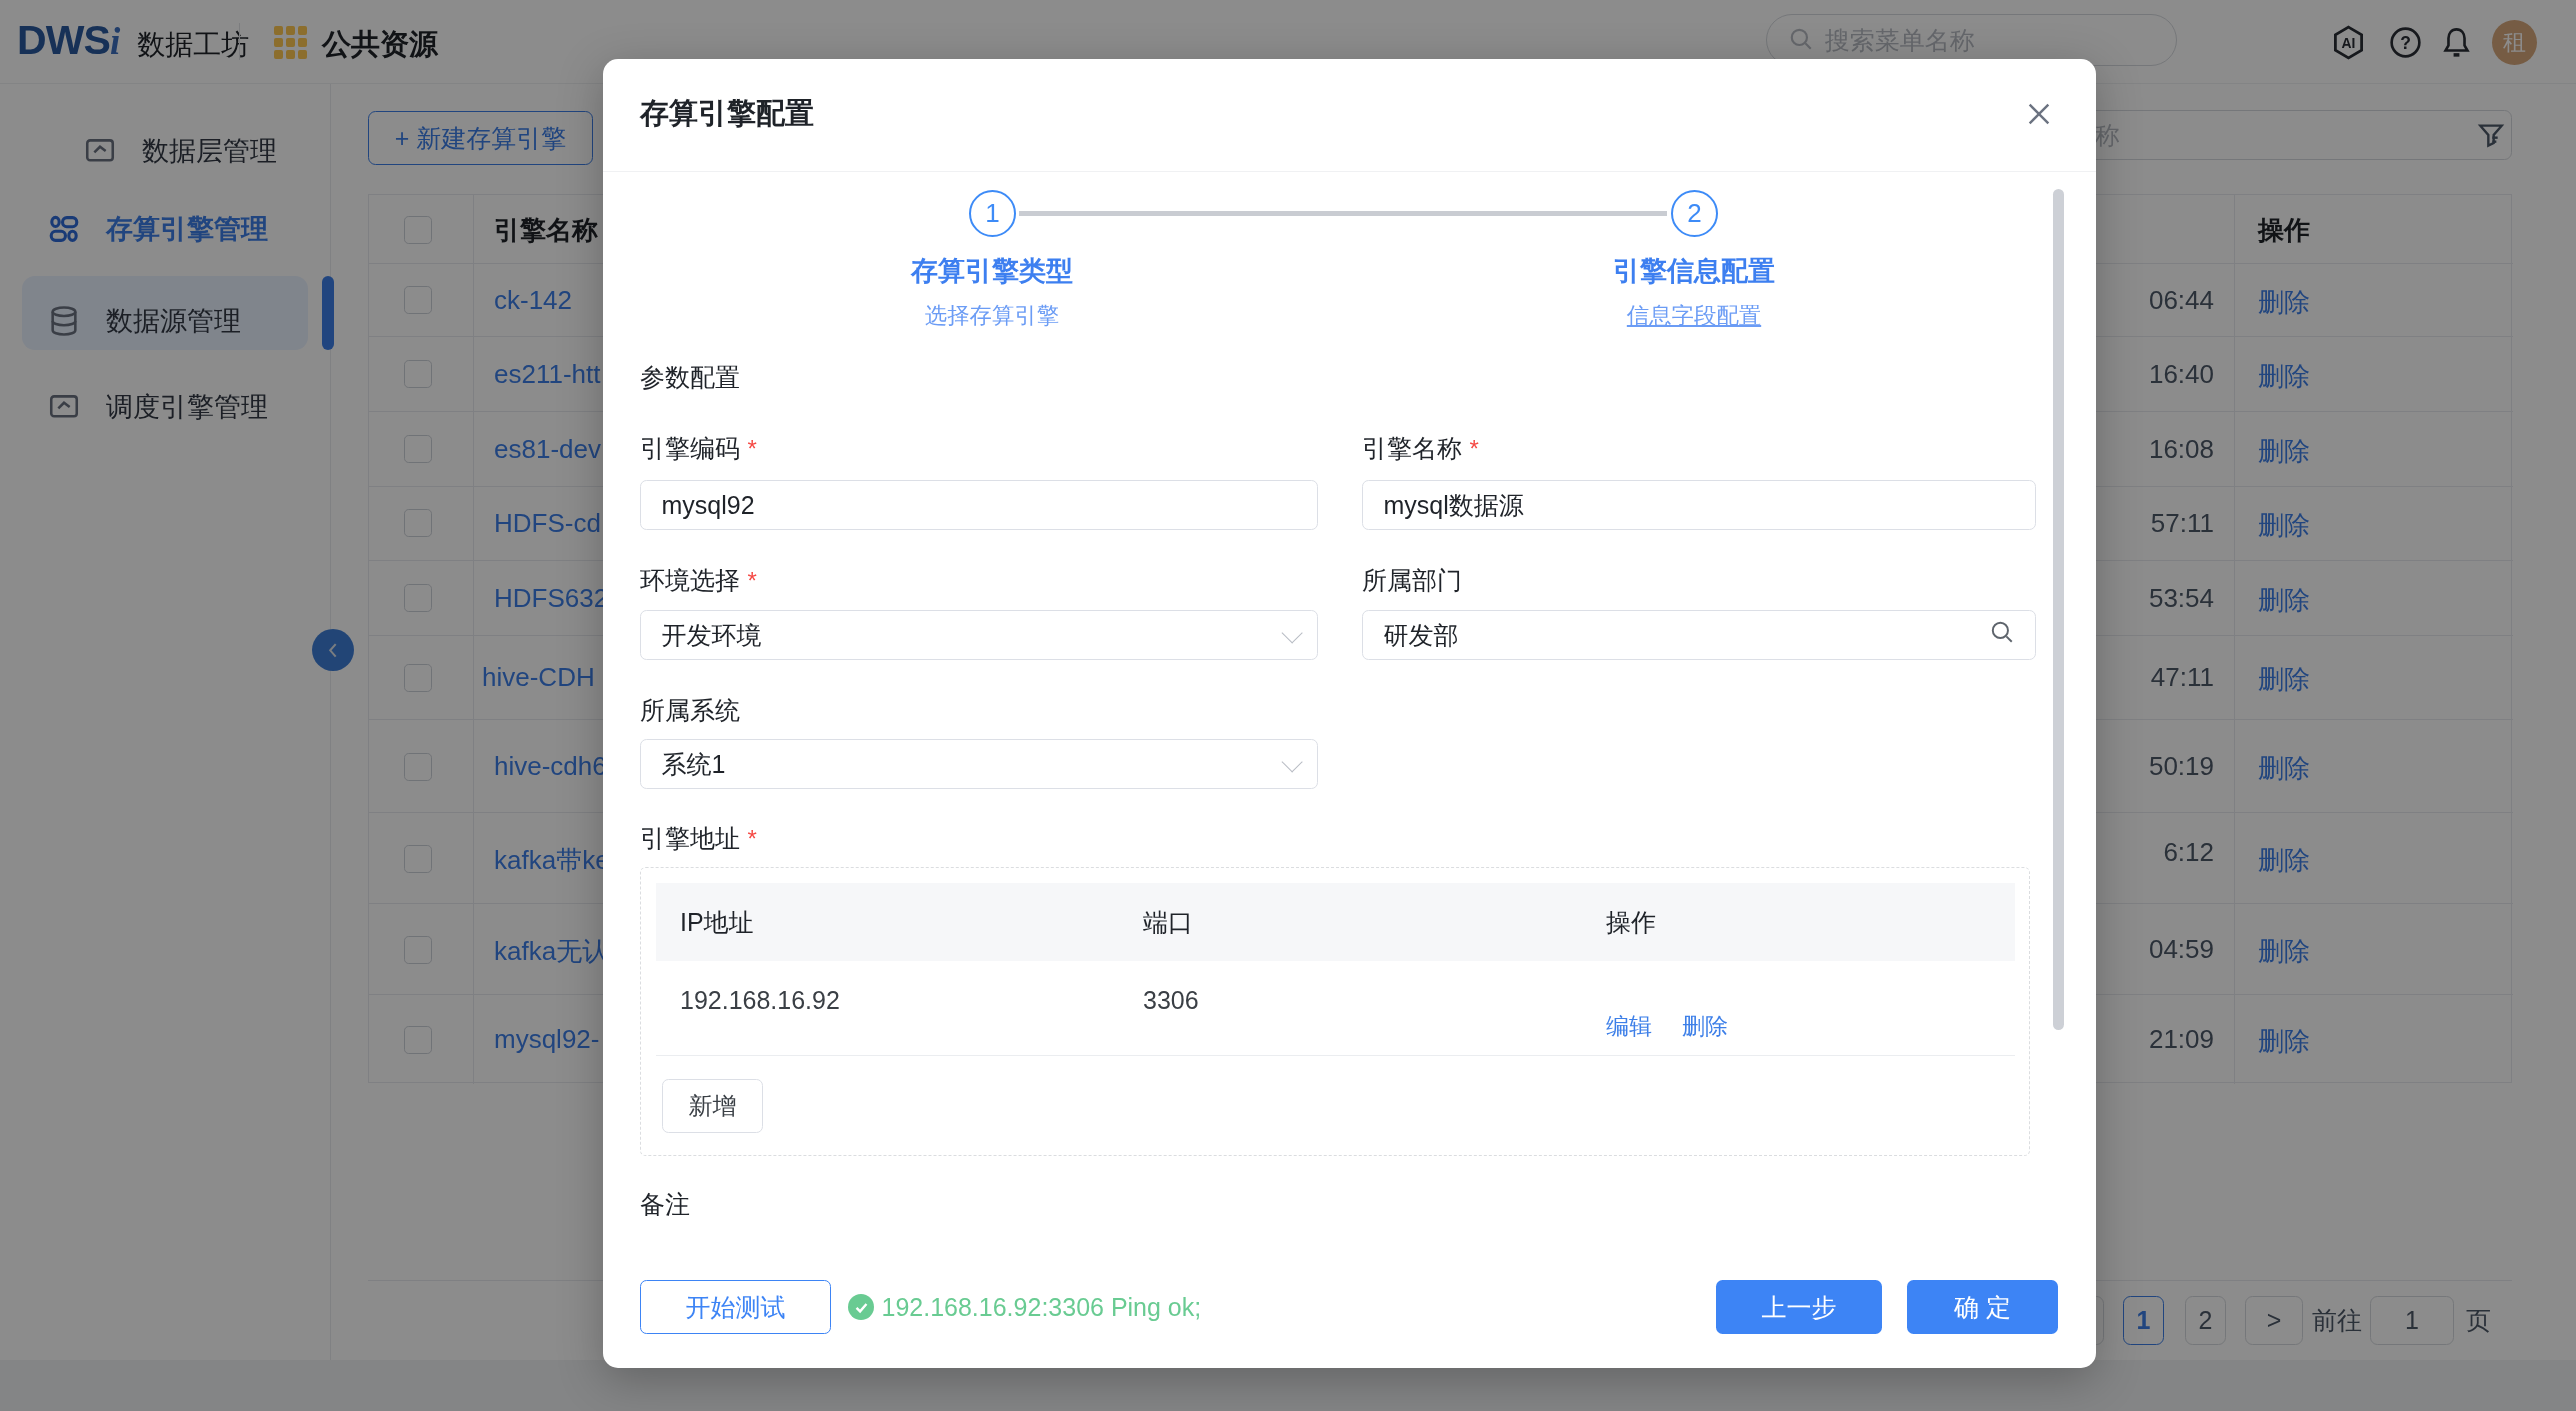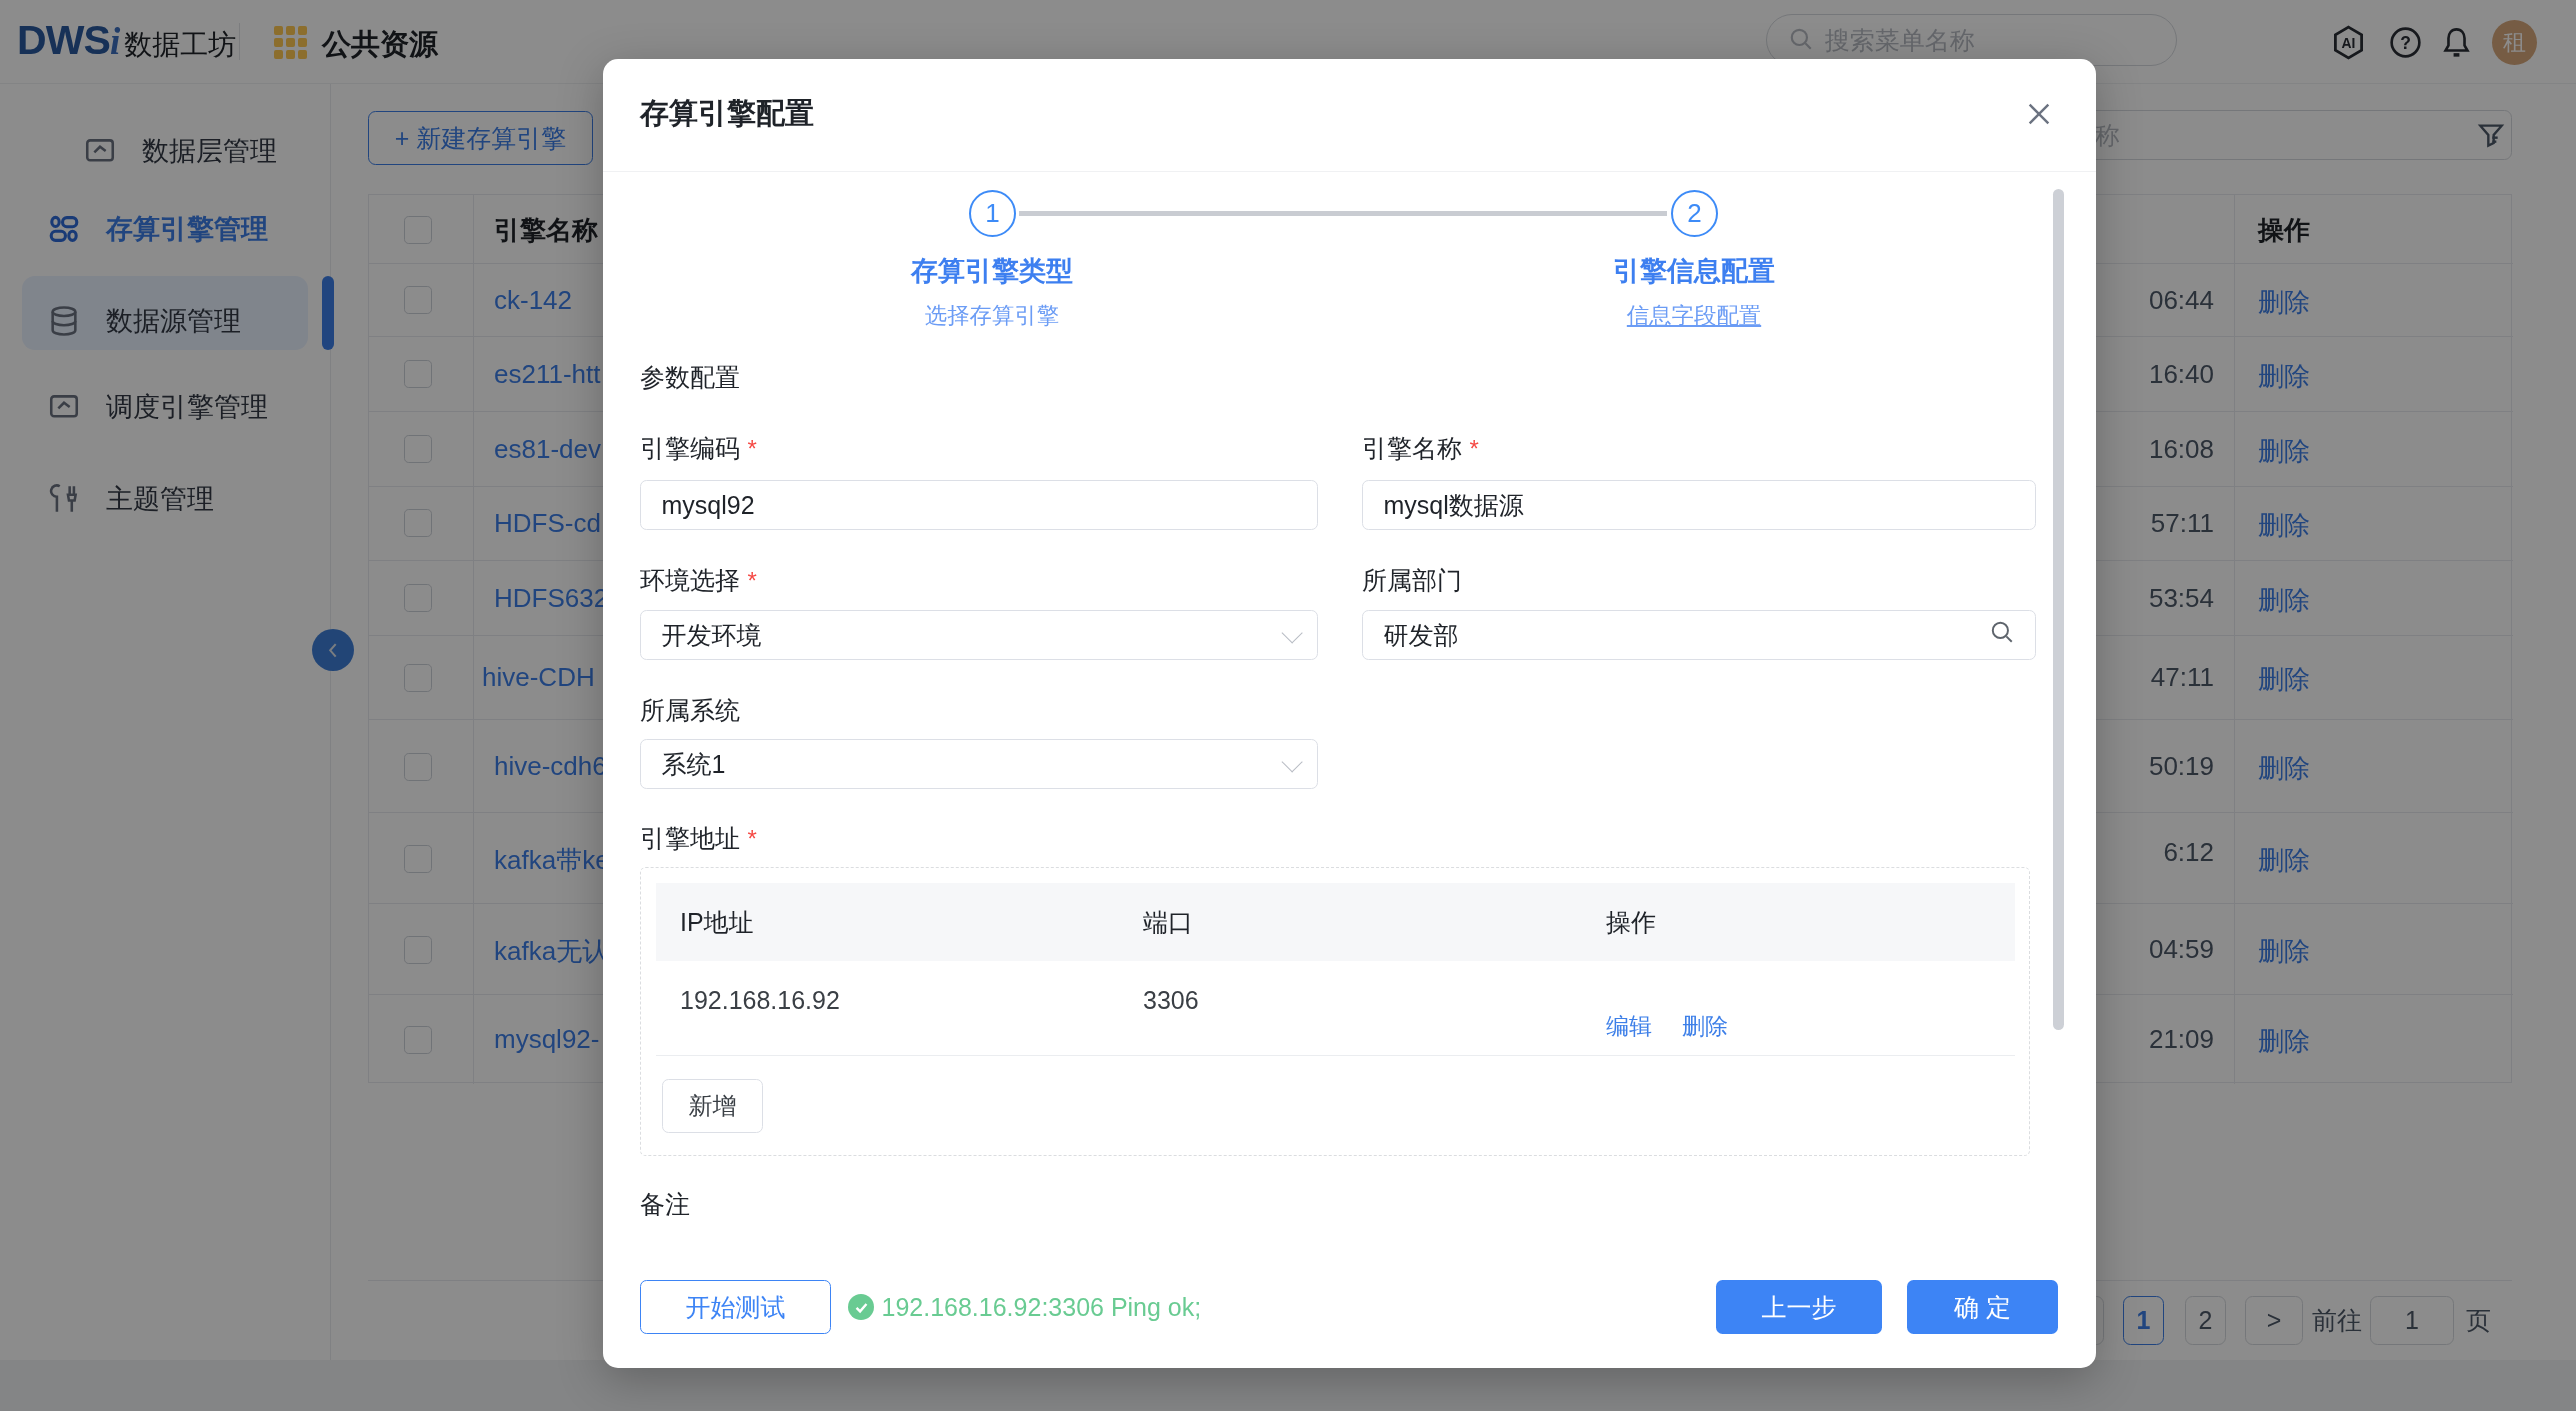--- a/index.html
+++ b/index.html
@@ -5,21 +5,21 @@
   * { margin:0; padding:0; box-sizing:border-box; }
   html,body { width:2576px; height:1411px; overflow:hidden; }
   body { font-family:"Liberation Sans","DejaVu Sans",sans-serif; background:#F0F2F5; color:#1F2329; }
   .stage { position:relative; width:2576px; height:1411px; }
   .abs { position:absolute; }
 
   
   .header { left:0; top:0; width:2576px; height:84px; background:#FFFFFF; border-bottom:0.9px solid #EEF0F3; z-index:10; }
   .logo-dws { font-weight:bold; font-size:41px; color:#2B5A9F; letter-spacing:-0.9px; }
   .logo-i { font-family:"Liberation Serif","DejaVu Serif",serif; font-style:italic; font-weight:bold; font-size:37px; color:#3D6FC0; }
-  .logo-product { font-size:28px; color:#1F2329; margin-left:4px; }
+  .logo-product { font-size:28px; color:#1F2329; margin-left:17px; }
   .hdr-divider { left:239px; top:23px; width:0.9px; height:37px; background:#E2E4E8; }
   .grid-icon { display:grid; grid-template-columns:repeat(3,9.3px); grid-template-rows:repeat(3,9.3px); gap:2.8px; }
   .grid-icon span { background:#FFC852; border-radius:1.9px; }
   .app-name { font-size:29px; font-weight:bold; color:#1F2329; }
   .hdr-search { left:1766px; top:14px; width:411px; height:52px; border:1.9px solid #D6D9DE; border-radius:26px; display:flex; align-items:center; padding-left:20.5px; gap:11.2px; background:#fff; }
   .hdr-search input { border:none; outline:none; font-size:25px; color:#1F2329; width:308px; background:transparent; font-family:inherit; }
   .hdr-search input::placeholder { color:#B8BCC4; }
   .hdr-ico { width:41px; height:41px; display:flex; align-items:center; justify-content:center; }
   .avatar { width:45px; height:45px; border-radius:50%; background:#D8A87C; color:#FFFFFF; font-size:23px; display:flex; align-items:center; justify-content:center; }
 
@@ -183,29 +183,20 @@
     <div class="side-item" style="top:285px;">
       <span class="ic">
         <svg width="34" height="34" viewBox="0 0 24 24" fill="none" stroke="currentColor" stroke-width="1.8">
             <rect x="3" y="4.5" width="18" height="14" rx="2"></rect>
             <path d="M8 13 L12 9 L16 12"></path>
           </svg>
       </span>
       <span>调度引擎管理</span>
     </div>
 
-    <div class="side-item" style="top:377px;">
-      <span class="ic">
-        <svg width="34" height="34" viewBox="0 0 24 24" fill="none" stroke="currentColor" stroke-width="1.8">
-            <path d="M9 3 a4 4 0 1 0 -2 7.4 L7 21"></path>
-            <path d="M16 3 L16 9 M19 3 L19 9 M14.8 9 L20.2 9 L19.5 13 L15.5 13 Z M17.5 13 L17.5 21"></path>
-          </svg>
-      </span>
-      <span>主题管理</span>
-    </div>
   </div>
 
   <div class="abs collapse-btn">
     <svg width="18.7" height="18.7" viewBox="0 0 24 24" fill="none" stroke="#DDE3EA" stroke-width="2.6">
         <polyline points="15,4 8,12 15,20"></polyline>
       </svg>
   </div>
 
   <div class="abs content"></div>
 

